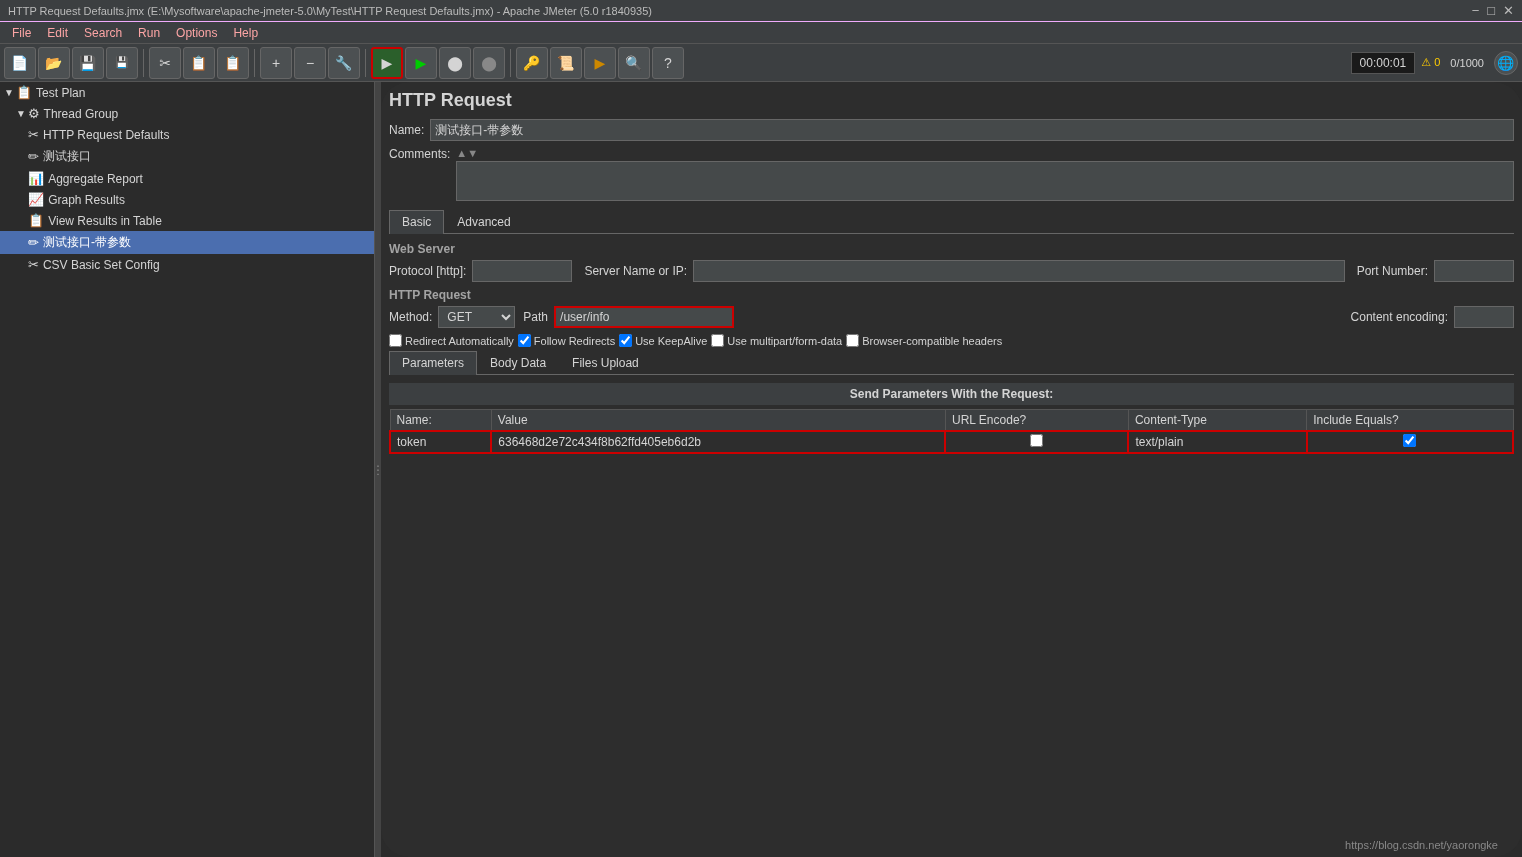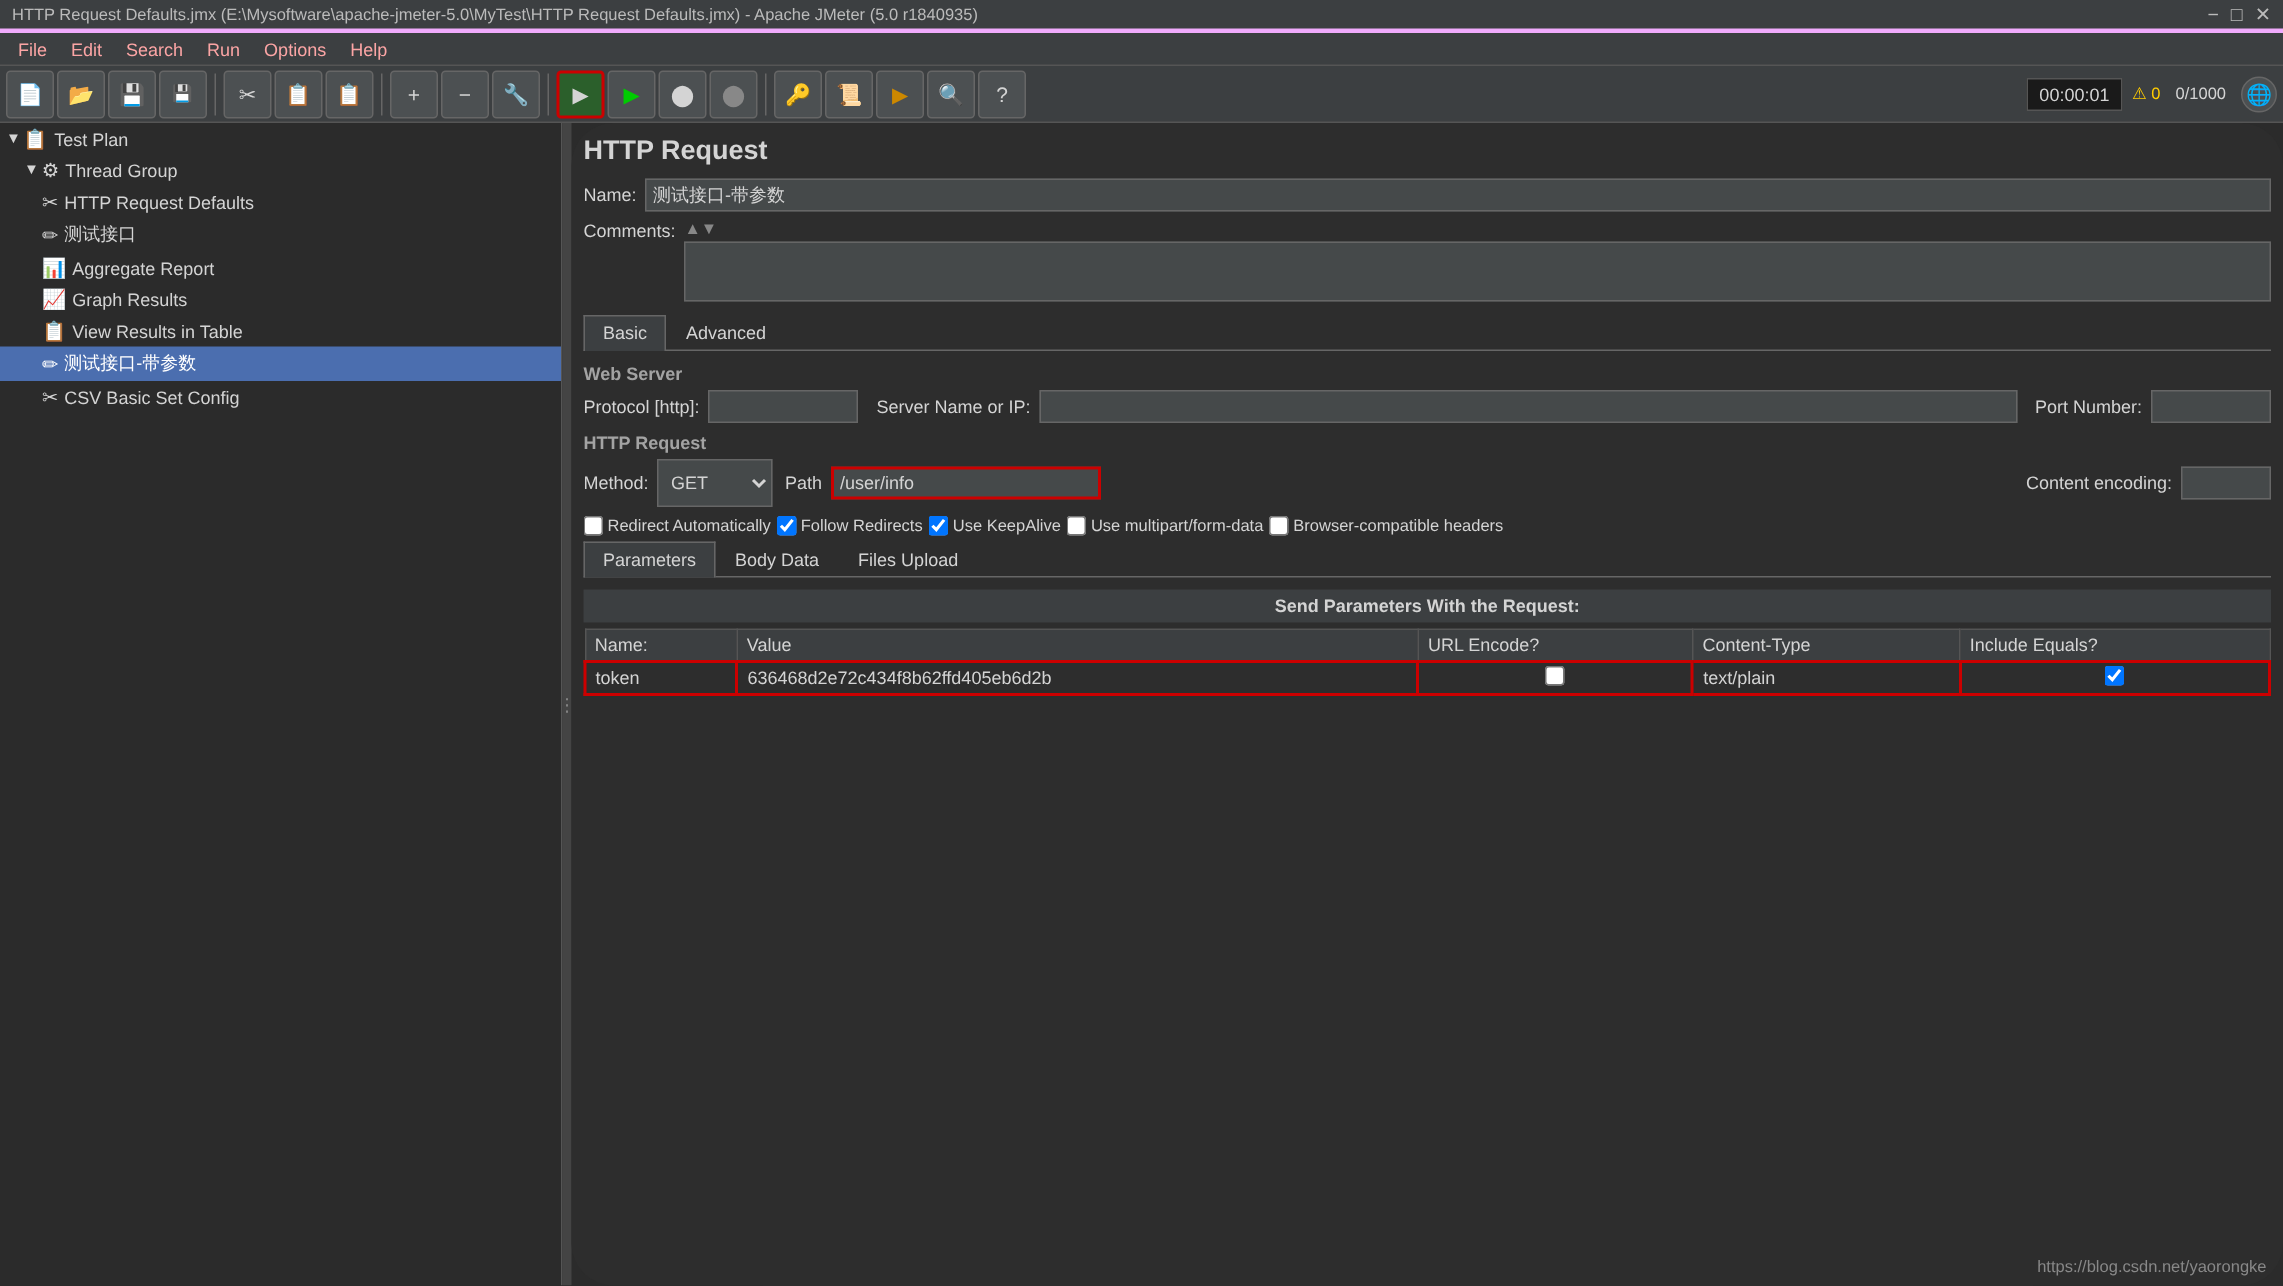--- a/index.html
+++ b/index.html
@@ -8,21 +8,21 @@
     
     #title-bar {
       background: #3c3f41;
       color: #bbbbbb;
       font-size: 11px;
       padding: 3px 8px;
       display: flex;
       align-items: center;
       justify-content: space-between;
       height: 22px;
-      border-bottom: 3px solid #f0abfc;
+      border-bottom: 1px solid #f0abfc;
     }
     #title-bar-controls { display: flex; gap: 8px; }
     #title-bar-controls span { cursor: pointer; font-size: 13px; }
 
     
     #menu-bar {
       background: #3c3f41;
       display: flex;
       align-items: center;
       height: 22px;
@@ -212,21 +212,21 @@
       color: #d4d4d4;
       cursor: pointer;
       gap: 3px;
     }
     .method-select {
       background: #45494a;
       border: 1px solid #666;
       color: #d4d4d4;
       padding: 2px 4px;
       font-size: 12px;
-      height: 32px;
+      height: 22px;
     }
 
     
     .params-section { margin-top: 4px; }
     .params-header {
       text-align: center;
       font-size: 12px;
       font-weight: bold;
       color: #d4d4d4;
       padding: 4px;
@@ -253,21 +253,21 @@
       background: #2d2d2d;
     }
     .params-table tr.highlighted td {
       border: 2px solid #cc0000;
     }
 
     
     #watermark {
       position: fixed;
       bottom: 6px;
-      right: 11px;
+      right: 24px;
       color: #888;
       font-size: 11px;
       pointer-events: none;
     }
 
     
     .path-input-highlighted {
       background: #45494a;
       border: 2px solid #cc0000 !important;
       color: #d4d4d4;

